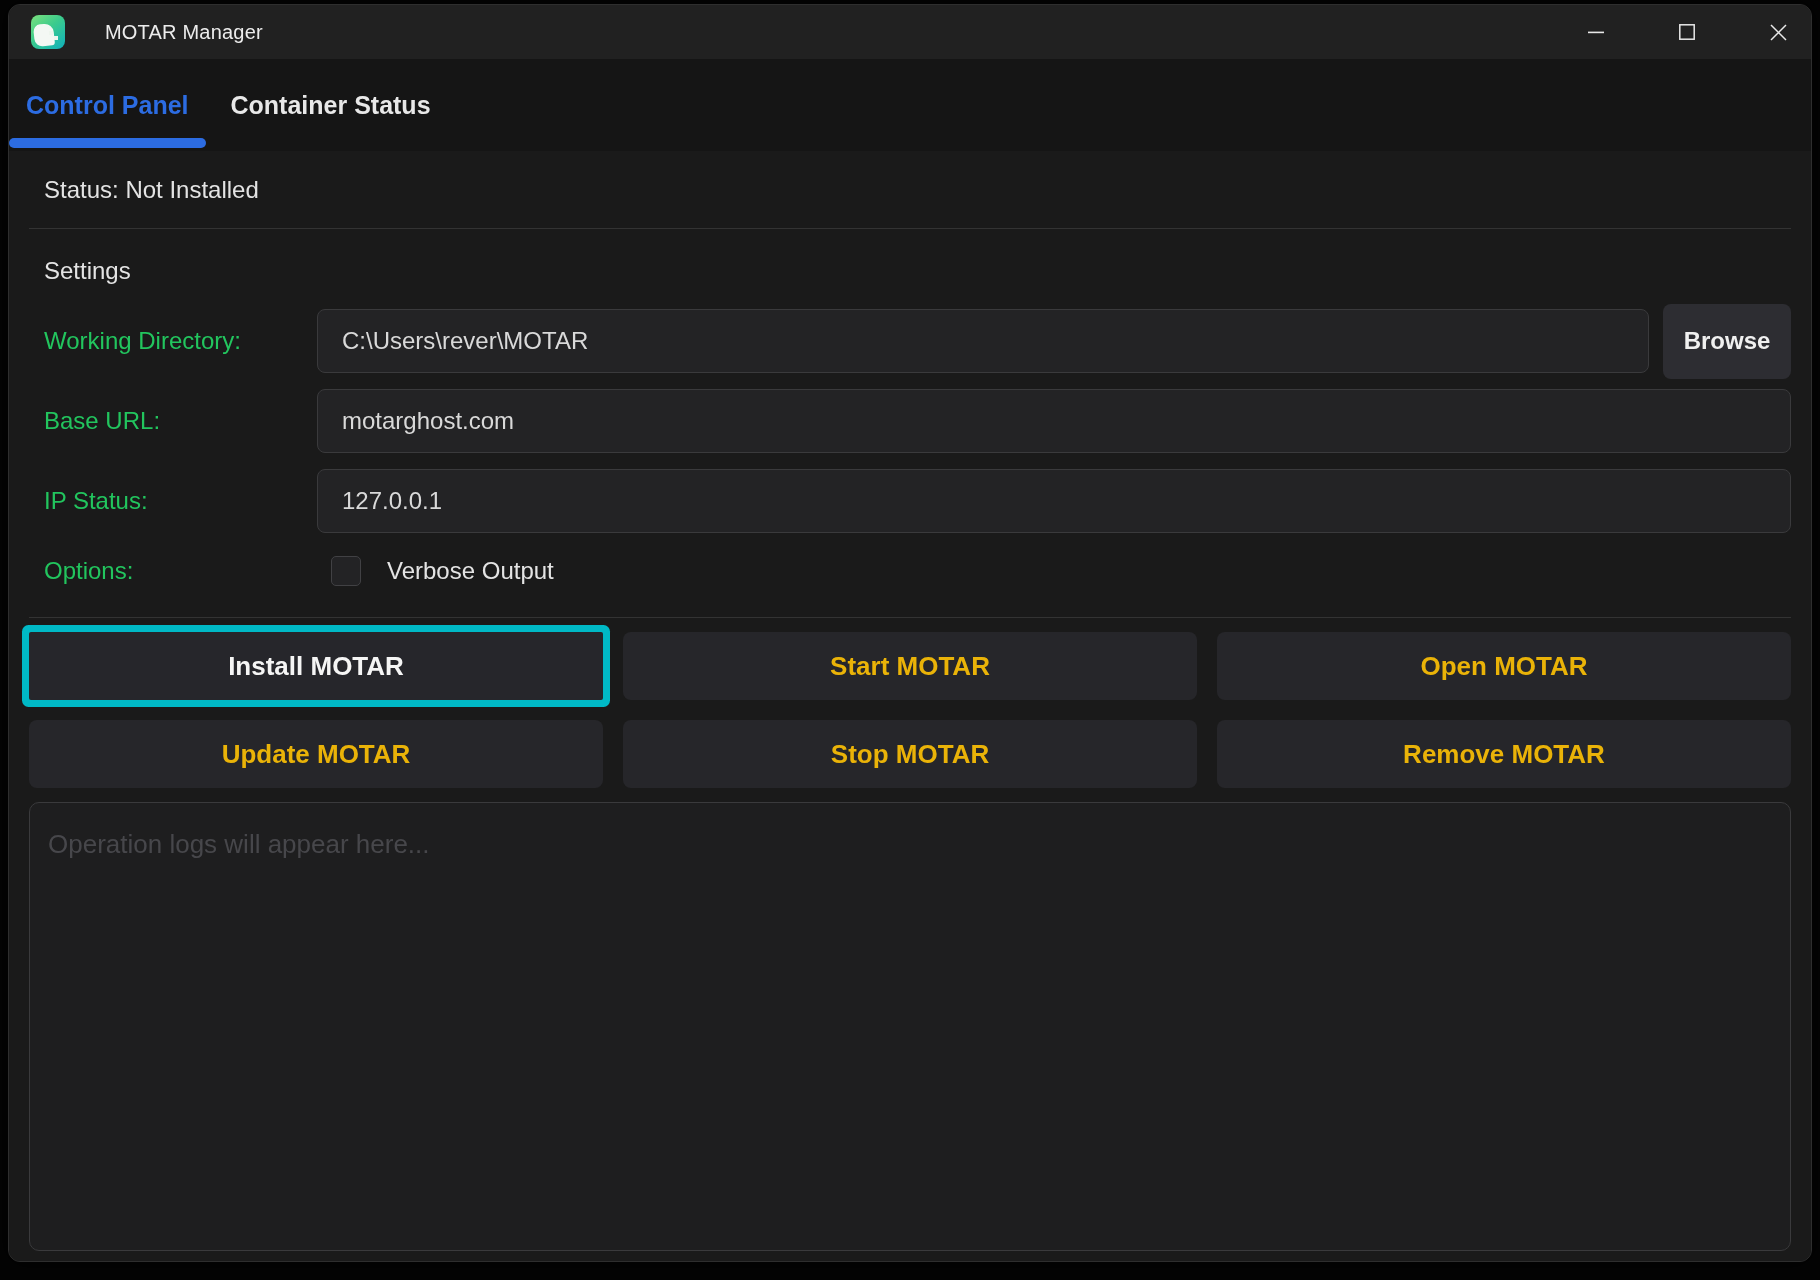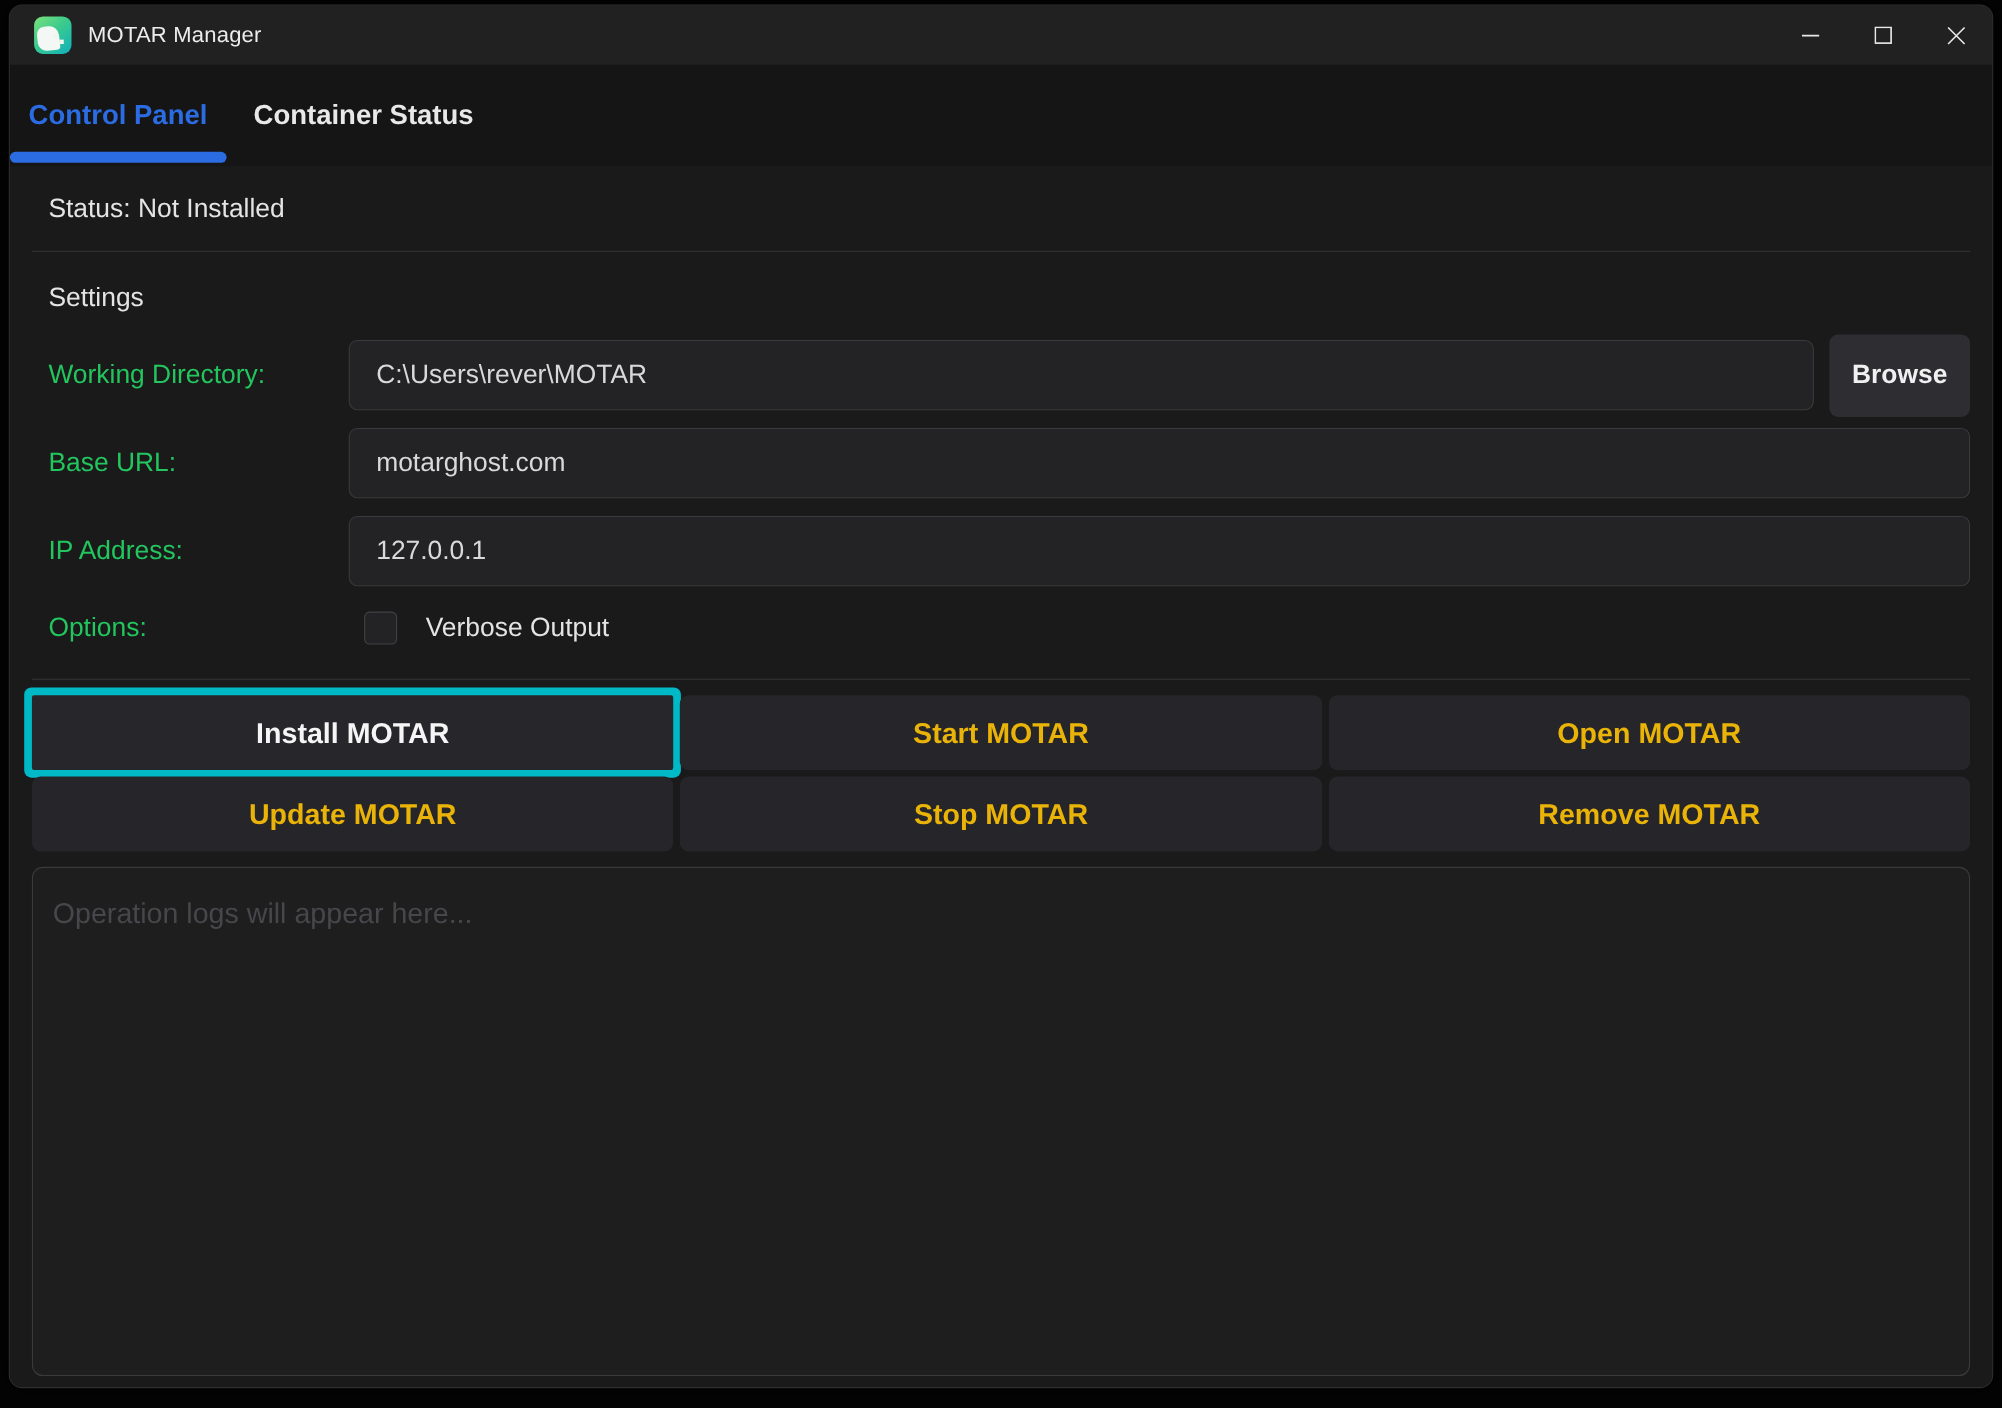--- a/index.html
+++ b/index.html
@@ -7,21 +7,21 @@
               font-family:"Liberation Sans","DejaVu Sans",sans-serif; }
 
   .window {
     position:absolute; left:8px; top:4px; width:1804px; height:1258px;
     background:#1a1a1a; border:1px solid #2e2e2e; border-radius:12px;
     overflow:hidden; display:flex; flex-direction:column;
     box-shadow:0 0 24px rgba(0,0,0,0.85);
   }
 
   
-  .titlebar { height:54px; background:#212121; display:flex; align-items:center; flex:0 0 auto; }
+  .titlebar { height:54px; background:#212121; display:flex; align-items:center; flex:0 0 auto;gap:25px; }
   .app-icon { width:34px; height:34px; margin-left:22px; border-radius:8px; position:relative;
               background:linear-gradient(140deg,#7ce07c 0%,#3bcb8d 45%,#0fb0bc 100%); overflow:hidden; }
   .icon-blob { position:absolute; left:3px; top:9px; width:20px; height:22px; background:#f4f8f4;
                border-radius:7px 9px 3px 8px; transform:rotate(-6deg); }
   .icon-dot { position:absolute; background:#eef6ee; width:4px; height:4px; }
   .icon-dot.d1 { right:7px; bottom:9px; }
   .icon-dot.d2 { right:12px; bottom:14px; }
   .title-text { margin-left:15px; font-size:20px; color:#ececec; letter-spacing:0.2px; }
   .tb-spacer { flex:1; }
   .tb-btn { width:66px; height:54px; display:flex; align-items:center; justify-content:center;
@@ -56,21 +56,21 @@
 
   .options-row { display:flex; align-items:center; margin-top:10px; height:56px; flex:0 0 auto; }
   .checkbox { width:30px; height:30px; margin-left:14px; background:#232325;
               border:1px solid #414144; border-radius:5px; cursor:pointer; flex:0 0 auto; }
   .checkbox-label { margin-left:26px; font-size:24px; color:#e4e4e4; }
 
   .divider { margin-top:18px; border-bottom:1px solid #333333; flex:0 0 auto; }
 
   
   .btn-grid { margin-top:14px; display:grid; grid-template-columns:repeat(3,1fr);
-              grid-auto-rows:68px; gap:6px; flex:0 0 auto; }
+              grid-auto-rows:68px; gap:20px; flex:0 0 auto; }
   .action-btn { border:none; border-radius:8px; font-size:26px; font-weight:bold; cursor:pointer;
                 font-family:"Liberation Sans","DejaVu Sans",sans-serif; }
   .action-btn.disabled { background:#26262a; color:#eab308; cursor:default; }
   .action-btn.primary { background:#26262b; color:#f5f5f5; border-radius:2px;
                         box-shadow:0 0 0 7px var(--highlight-cyan); }
 
   
   .log-area { margin:14px 0 10px; flex:1; background:#1e1e1f; border:1px solid #3a3a3c;
               border-radius:10px; padding:26px 18px; overflow:auto; }
   .log-placeholder { font-size:26px; color:#47474b; }
@@ -126,21 +126,21 @@
       <input class="text-input" type="text" value="C:\Users\rever\MOTAR" style="">
       <button class="browse-btn">Browse</button>
     </div>
 
     <div class="form-row">
       <div class="form-label">Base URL:</div>
       <input class="text-input" type="text" value="motarghost.com" style="">
     </div>
 
     <div class="form-row">
-      <div class="form-label">IP Address:</div>
+      <div class="form-label">IP Status:</div>
       <input class="text-input" type="text" value="127.0.0.1" style="">
     </div>
 
     <div class="options-row">
       <div class="form-label">Options:</div>
       <div class="checkbox"></div>
       <div class="checkbox-label">Verbose Output</div>
     </div>
 
     <div class="divider"></div>

